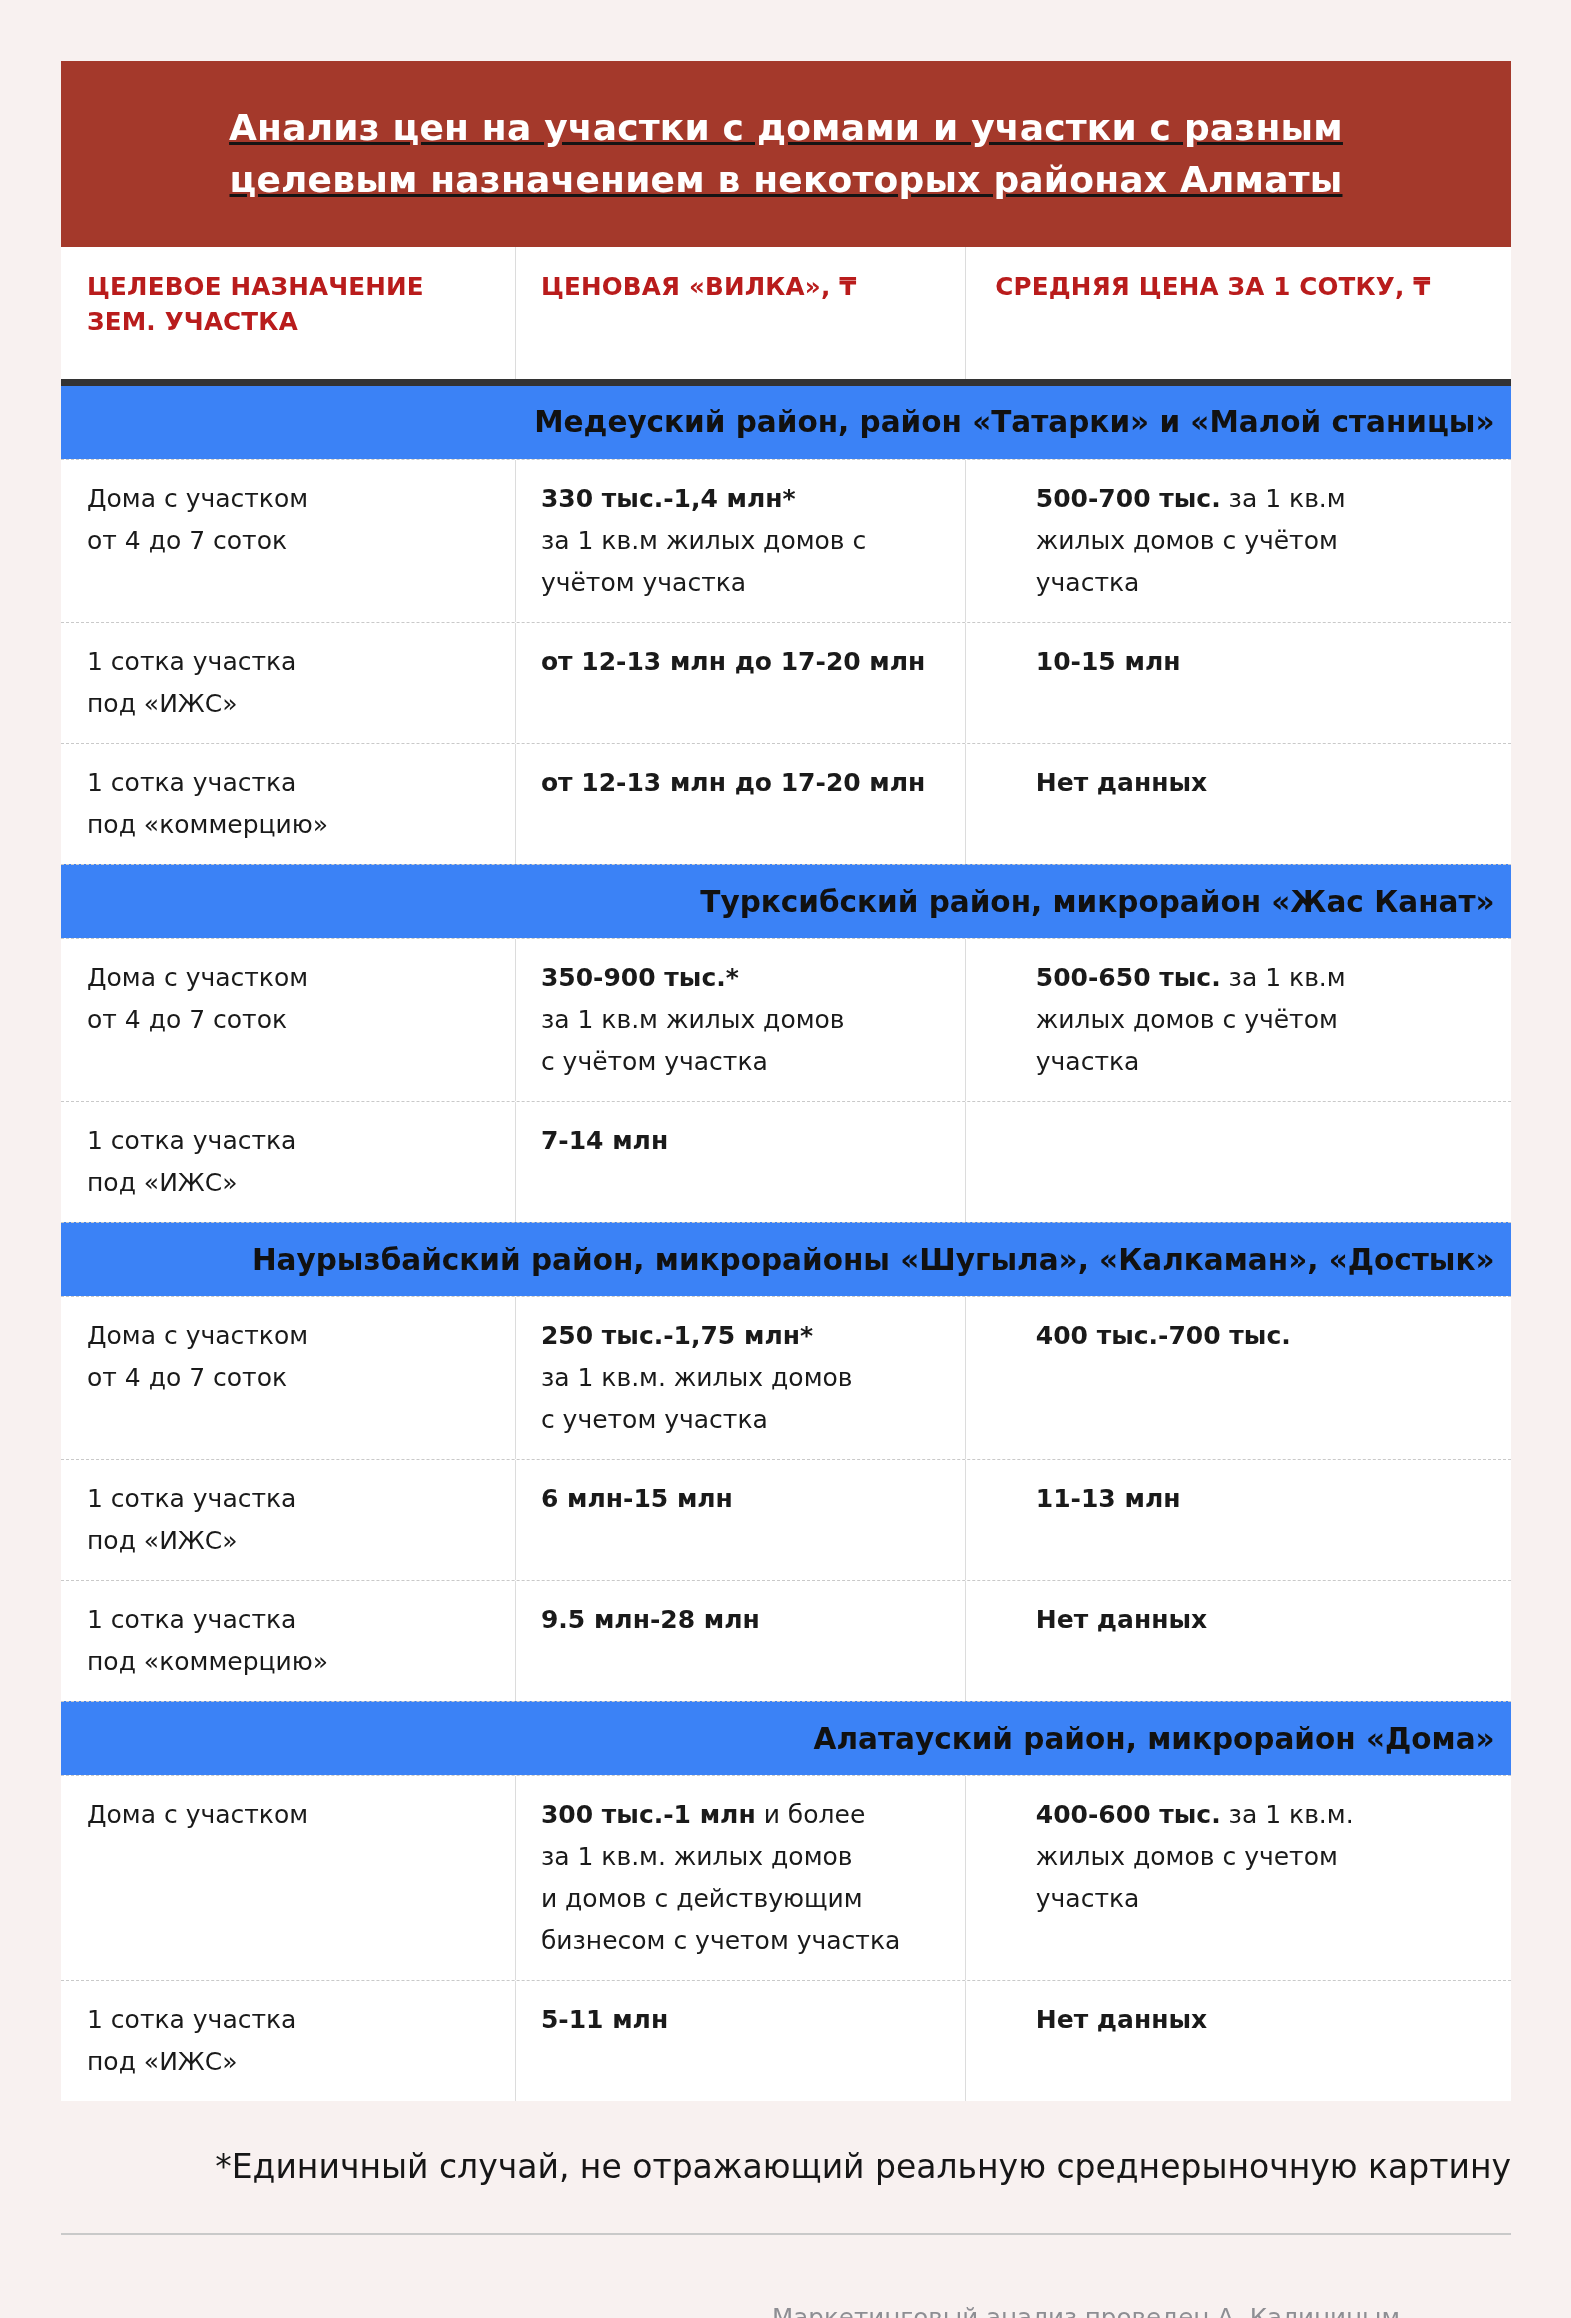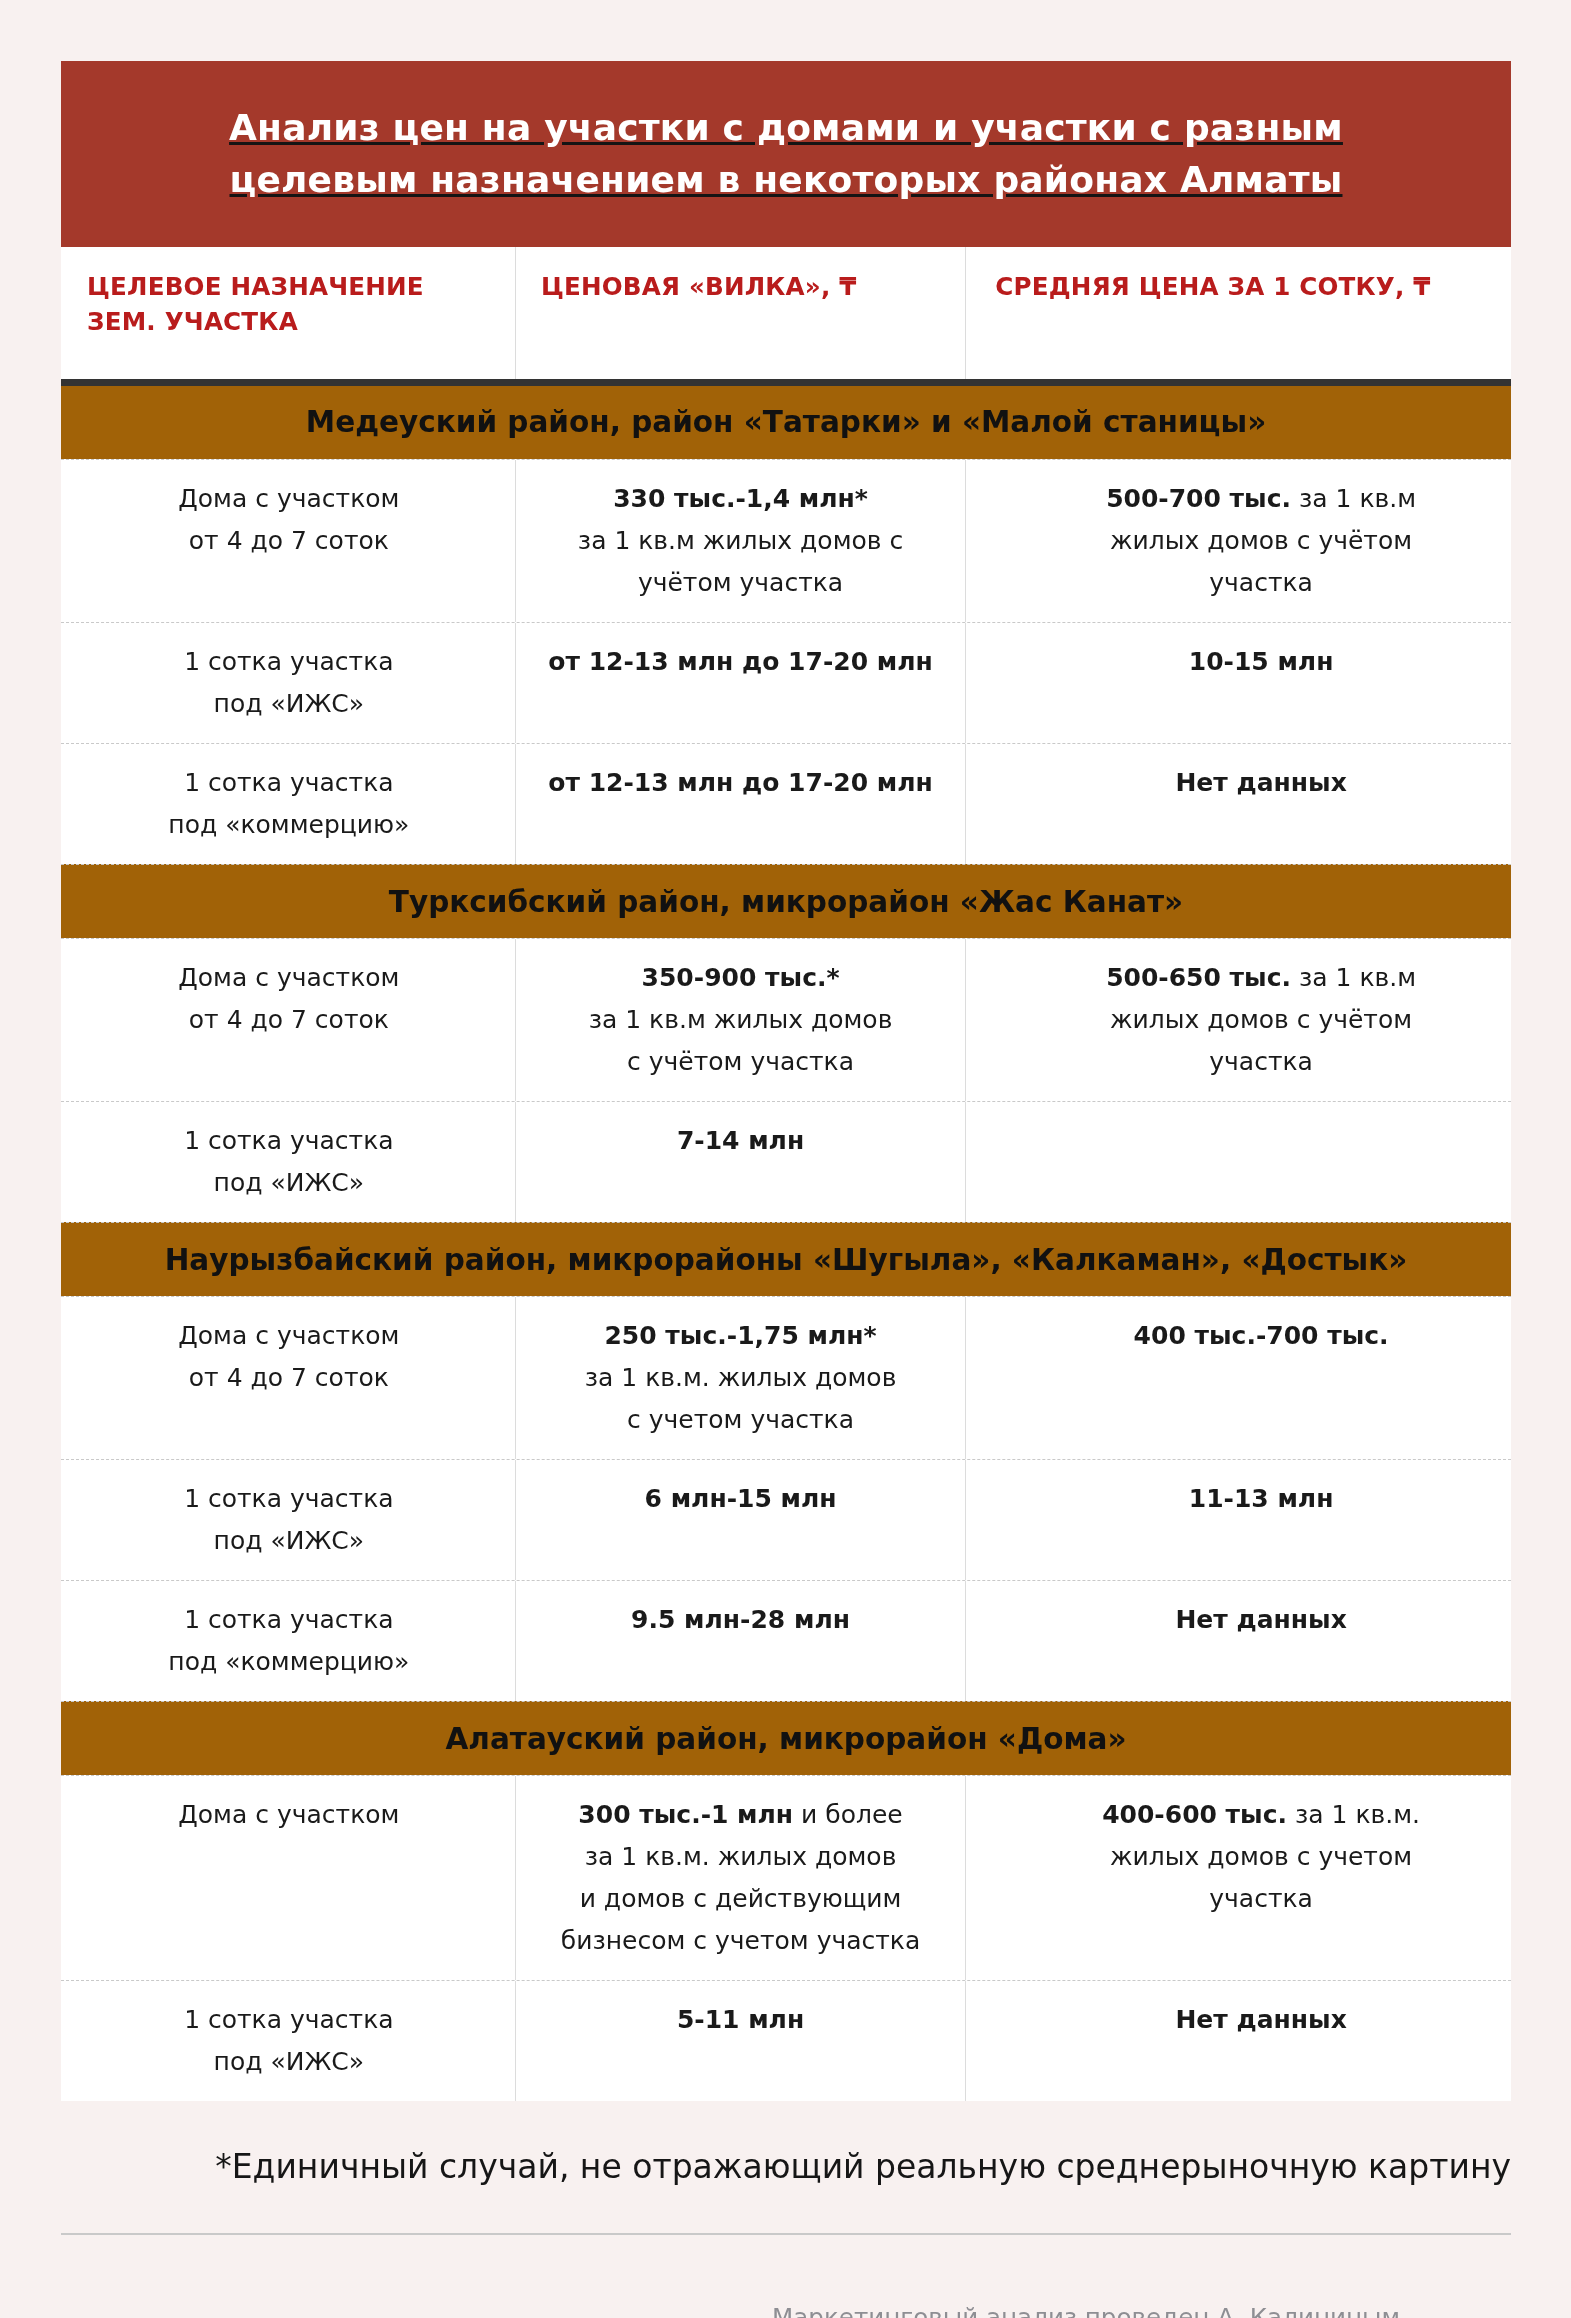--- a/index.html
+++ b/index.html
@@ -42,31 +42,31 @@
     font-size:24.6px;
     line-height:1.42;
     padding-top:23px;
     padding-bottom:39px;
     letter-spacing:0.2px;
   }
   .thead .col3{padding-left:29.5px;}
   .thick-divider{height:6.5px;background:#333333;}
 
   .section-header{
-    background:#a16207;
-    text-align:center;
+    background:#3b82f6;
+    text-align:right;
     padding:19.6px 16.4px;
     font-size:29.5px;
     font-weight:700;
     color:#111111;
     border-top:1.6px dashed #c9c9c9;
   }
   .section-header.first{border-top:none;}
 
-  .tbody .row{border-top:1.6px dashed #c9c9c9;text-align:center;}
+  .tbody .row{border-top:1.6px dashed #c9c9c9;}
   .tbody .cell{
     font-size:25px;
     line-height:1.68;
     color:#1a1a1a;
     padding-top:18px;
     padding-bottom:18px;
   }
   .lead{font-weight:700;margin-top:32px;}
 
   

